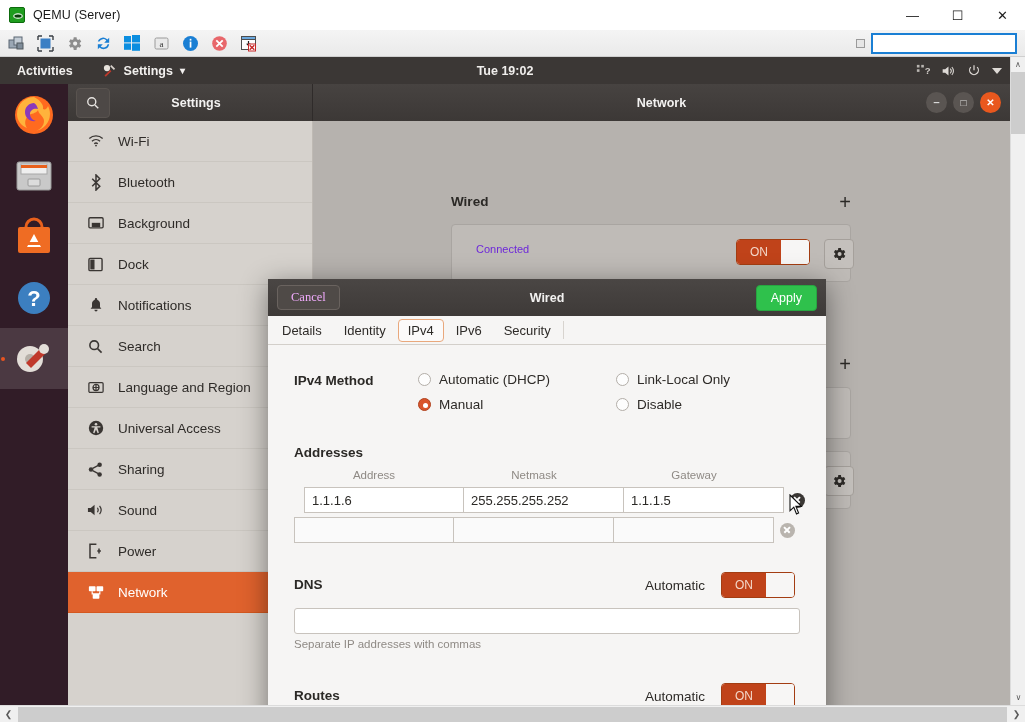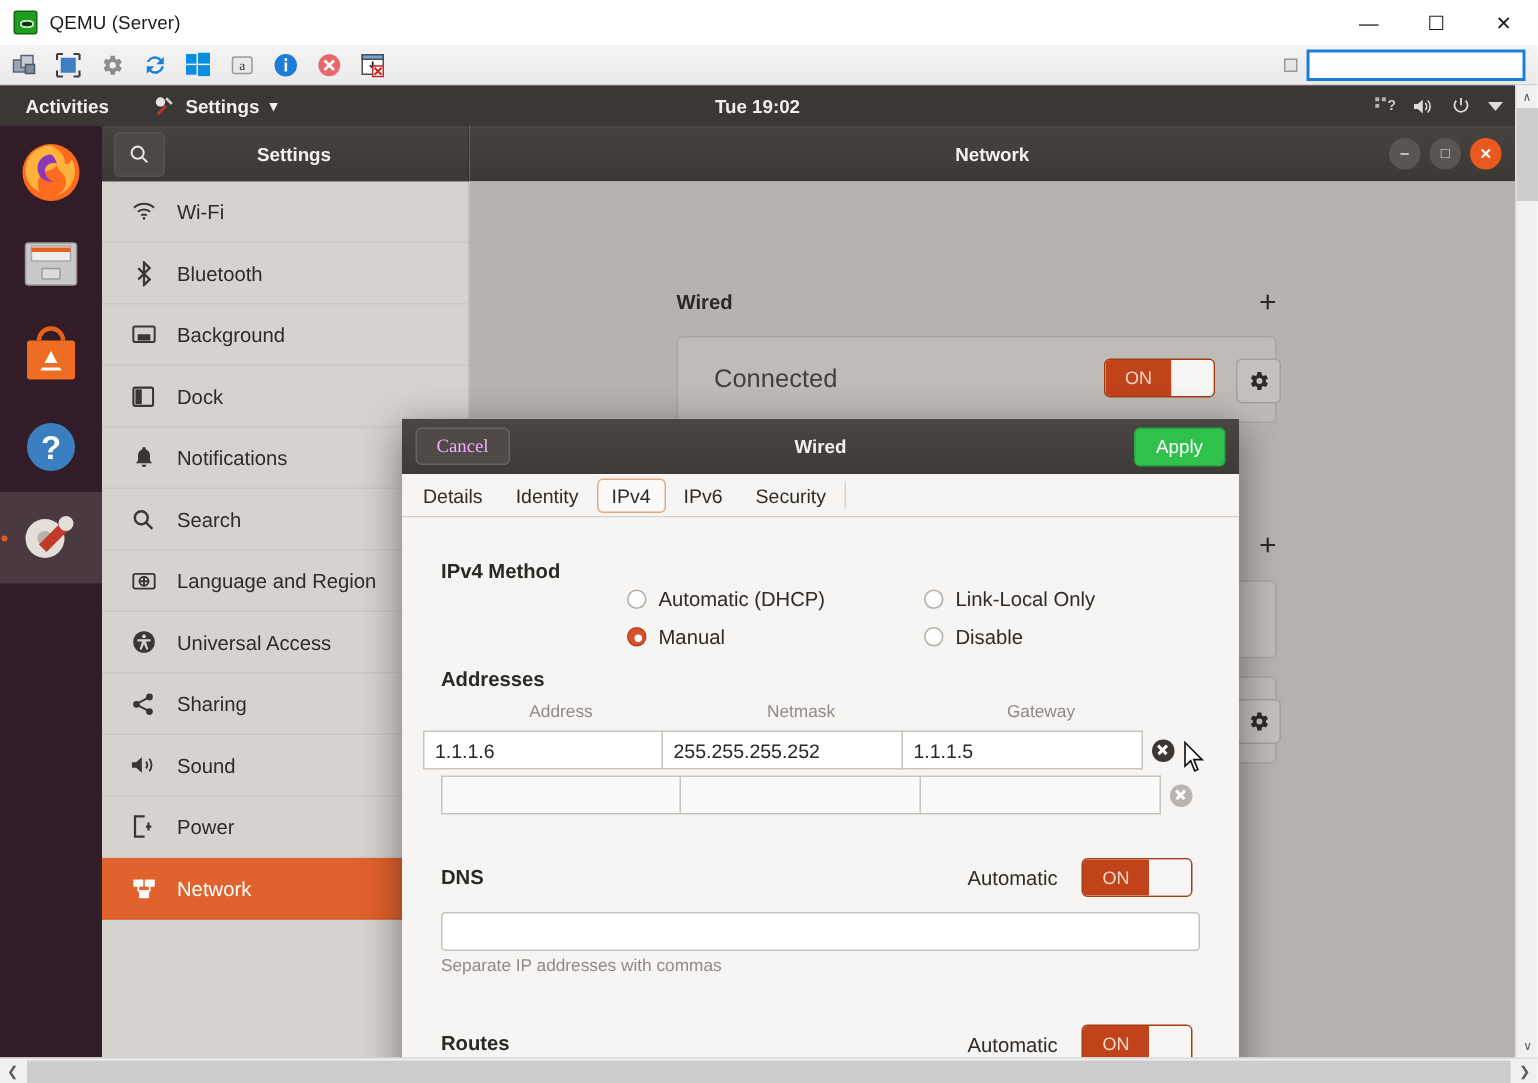--- a/index.html
+++ b/index.html
@@ -133,21 +133,21 @@
   .side-item.selected .si-ico svg { fill:#fff; }
 
   
   #netpanel { flex:1; background:#b6b2ae; position:relative; overflow:hidden; }
   .net-section { position:absolute; }
   .net-sec-title { font-size:13.5px; font-weight:bold; color:#2b2926; }
   .net-plus { font-size:20px; color:#2b2926; line-height:14px; }
   .net-card {
     background:#bfbbb7; border:1px solid #a9a5a1; border-radius:4px;
   }
-  .net-row-label { font-size:17px; color:#404040; }
+  .net-row-label { font-size:11px; color:#6d28d9; }
   .toggle {
     width:74px;height:26px;border:1px solid #a33d12;border-radius:4px;overflow:hidden;
     display:flex; background:#fff;
   }
   .toggle .on { width:44px; background:#c0431a; color:#f3d7c9; font-size:12px;
     display:flex;align-items:center;justify-content:center; }
   .toggle .knob { flex:1; background:#f7f6f5; }
   .gearbtn {
     width:30px;height:30px;border:1px solid #a5a09b;border-radius:4px;background:#c4c0bc;
     display:flex;align-items:center;justify-content:center;
@@ -180,21 +180,21 @@
   .tab {
     padding:3px 9px; font-size:13px; color:#2e2b28; border-radius:4px;
     border:1px solid transparent;
   }
   .tab.active { border-color:#e9a87c; background:#fbfafa; }
   .tab-sep { width:1px;height:18px;background:#d8d4cf; }
 
   #dlg-content { position:relative; height:408px; background:#f6f5f4; padding:0 26px; }
 
   .form-label { font-size:13.5px; font-weight:bold; color:#2b2926; }
-  .radio-row { display:flex; align-items:center; gap:8px; font-size:13.5px; color:#2e2b28;margin-top:20px; }
+  .radio-row { display:flex; align-items:center; gap:8px; font-size:13.5px; color:#2e2b28; }
   .radio {
     width:13px;height:13px;border-radius:50%;border:1px solid #b3aea8;background:#fdfdfd;
     display:inline-block; position:relative; flex:none;
   }
   .radio.checked { background:#d9542b; border-color:#b1431f; }
   .radio.checked::after{
     content:""; position:absolute; left:4px; top:4px; width:5px;height:5px;border-radius:50%;
     background:#fff;
   }
 
@@ -646,21 +646,21 @@
 
         <div style="position:absolute; left:26px; top:100px;" class="form-label">Addresses</div>
 
         <div style="position:absolute; left:26px; top:124px; width:506px; display:flex;">
           <div class="col-hdr" style="width:160px">Address</div>
           <div class="col-hdr" style="width:160px">Netmask</div>
           <div class="col-hdr" style="width:160px">Gateway</div>
           <div style="width:26px"></div>
         </div>
 
-        <div class="fieldrow" style="position:absolute; left:14px; top:142px;">
+        <div class="fieldrow" style="position:absolute; left:36px; top:142px;">
           <div class="cell" style="width:160px">1.1.1.6</div>
           <div class="cell" style="width:160px">255.255.255.252</div>
           <div class="cell" style="width:160px">1.1.1.5</div>
           <div class="delbtn">
             <span class="delcircle"></span>
           </div>
         </div>
 
         <div class="fieldrow" style="position:absolute; left:26px; top:172px;">
           <div class="cell empty" style="width:160px"></div>

